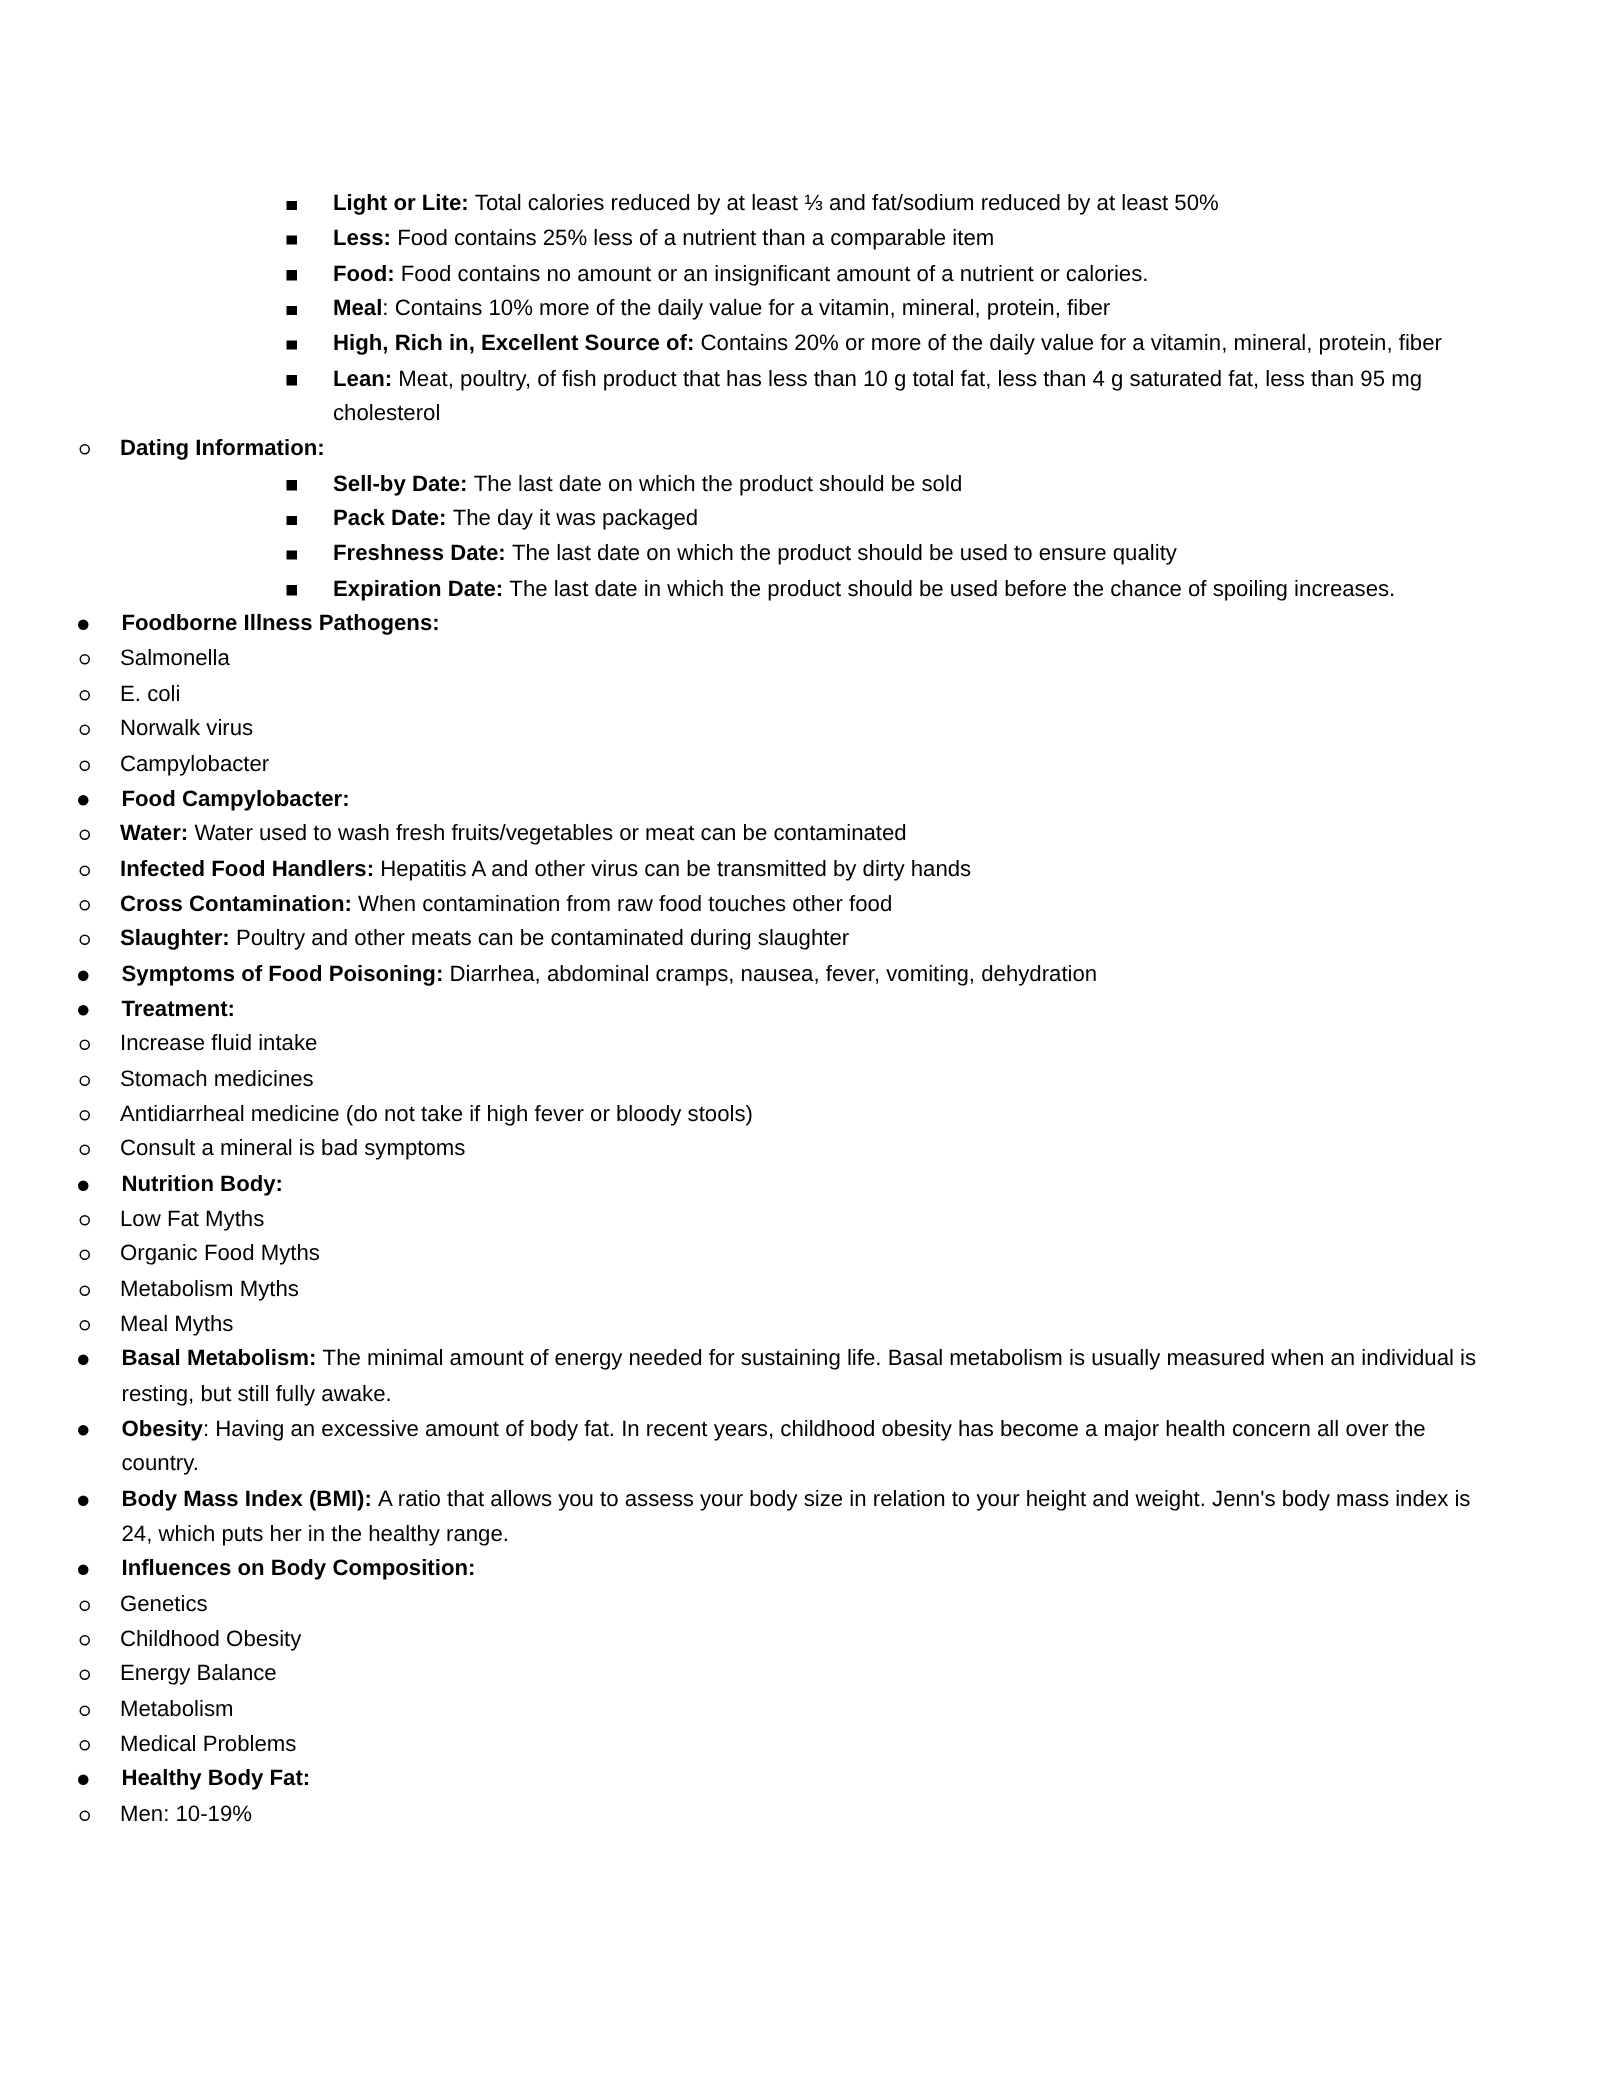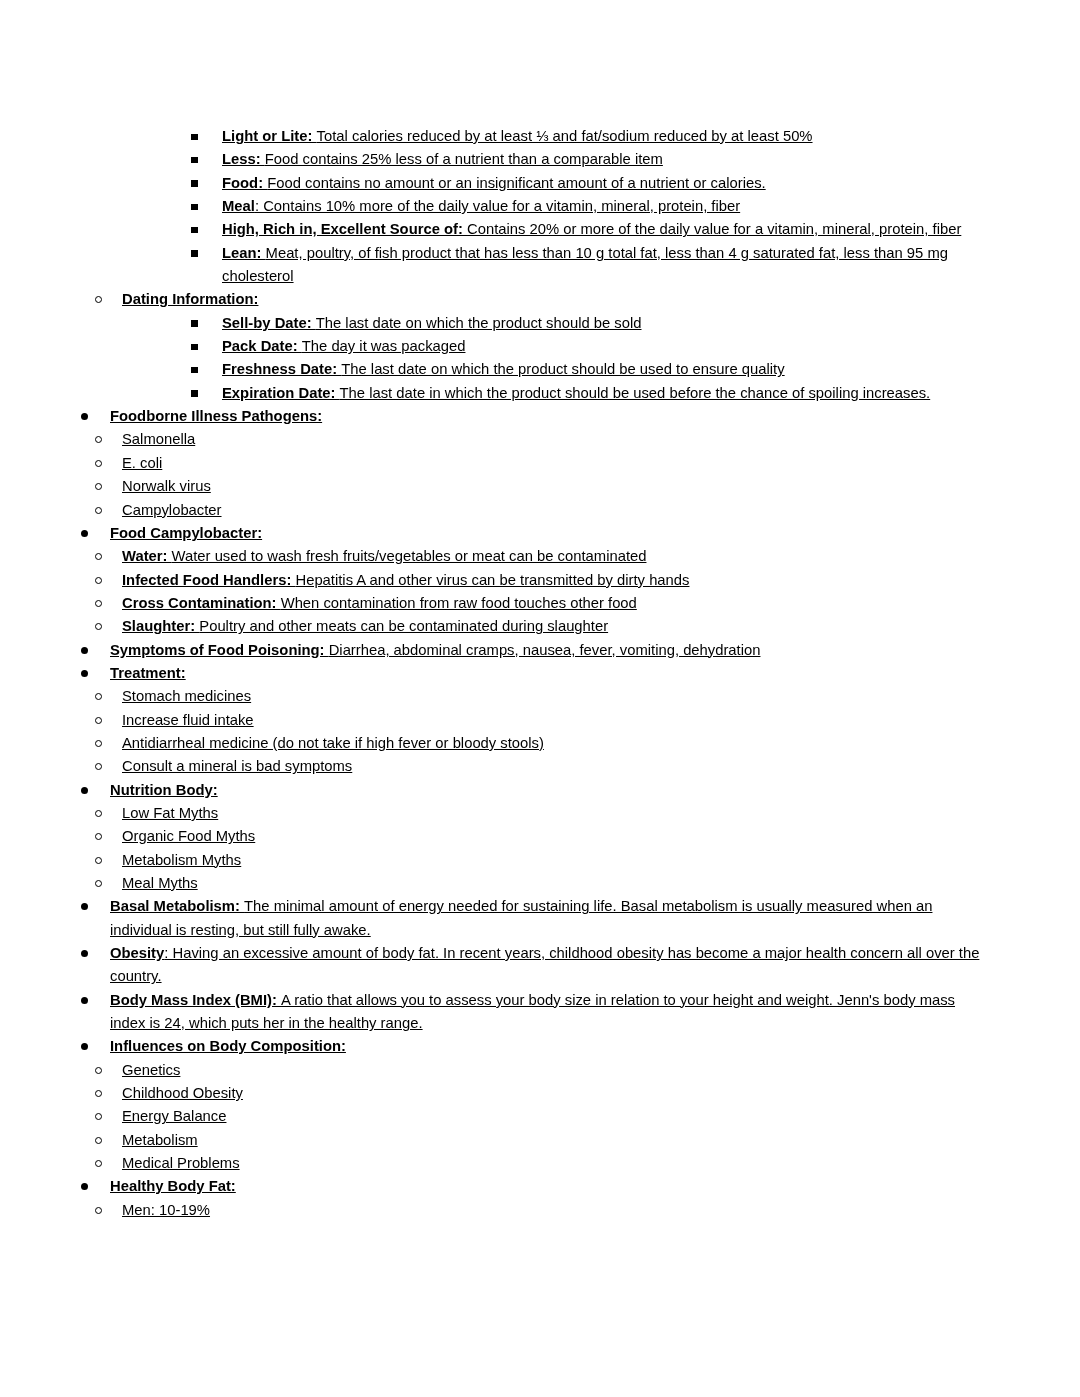--- a/index.html
+++ b/index.html
@@ -19,22 +19,22 @@
     font-family: "Liberation Sans", sans-serif;
     font-size: 14.8px;
     line-height: 23.35px;
     color: #000000;
     -webkit-font-smoothing: antialiased;
   }
   .item {
     display: flex;
     align-items: flex-start;
   }
-  .level-1 { padding-left: 80px; justify-content: center; }
-  .level-2 { padding-left: 94px; }
+  .level-1 { padding-left: 51px; justify-content: center; }
+  .level-2 { padding-left: 52px; }
   .level-3 { padding-left: 190px; }
   .marker {
     position: relative;
     height: 23.35px;
     flex-shrink: 0;
   }
   .level-1 .marker { flex-basis: 30px; width: 30px; }
   .level-2 .marker { flex-basis: 28px; width: 28px; }
   .level-3 .marker { flex-basis: 32px; width: 32px; }
   .marker .shape {
@@ -59,21 +59,20 @@
   }
   .marker.square .shape {
     top: 8.5px;
     width: 6.5px;
     height: 6.5px;
     background: #000000;
   }
   .text {
     flex: 1 1 auto;
     min-width: 0;
-    text-decoration: underline;
   }
   .text .b { font-weight: 700; }
 </style>
 </head>
 <body>
 
 <div class="doc-page">
   <div>
       <div class="item level-3">
         <span class="marker square">
@@ -210,27 +209,27 @@
       <div class="item level-1">
         <span class="marker disc">
           <span class="shape"></span>
         </span>
         <span class="text"><span class="b">Treatment:</span></span>
       </div>
       <div class="item level-2">
         <span class="marker circle">
           <span class="shape"></span>
         </span>
+        <span class="text"><span>Increase fluid intake</span></span>
+      </div>
+      <div class="item level-2">
+        <span class="marker circle">
+          <span class="shape"></span>
+        </span>
         <span class="text"><span>Stomach medicines</span></span>
-      </div>
-      <div class="item level-2">
-        <span class="marker circle">
-          <span class="shape"></span>
-        </span>
-        <span class="text"><span>Increase fluid intake</span></span>
       </div>
       <div class="item level-2">
         <span class="marker circle">
           <span class="shape"></span>
         </span>
         <span class="text"><span>Antidiarrheal medicine (do not take if high fever or bloody stools)</span></span>
       </div>
       <div class="item level-2">
         <span class="marker circle">
           <span class="shape"></span>

